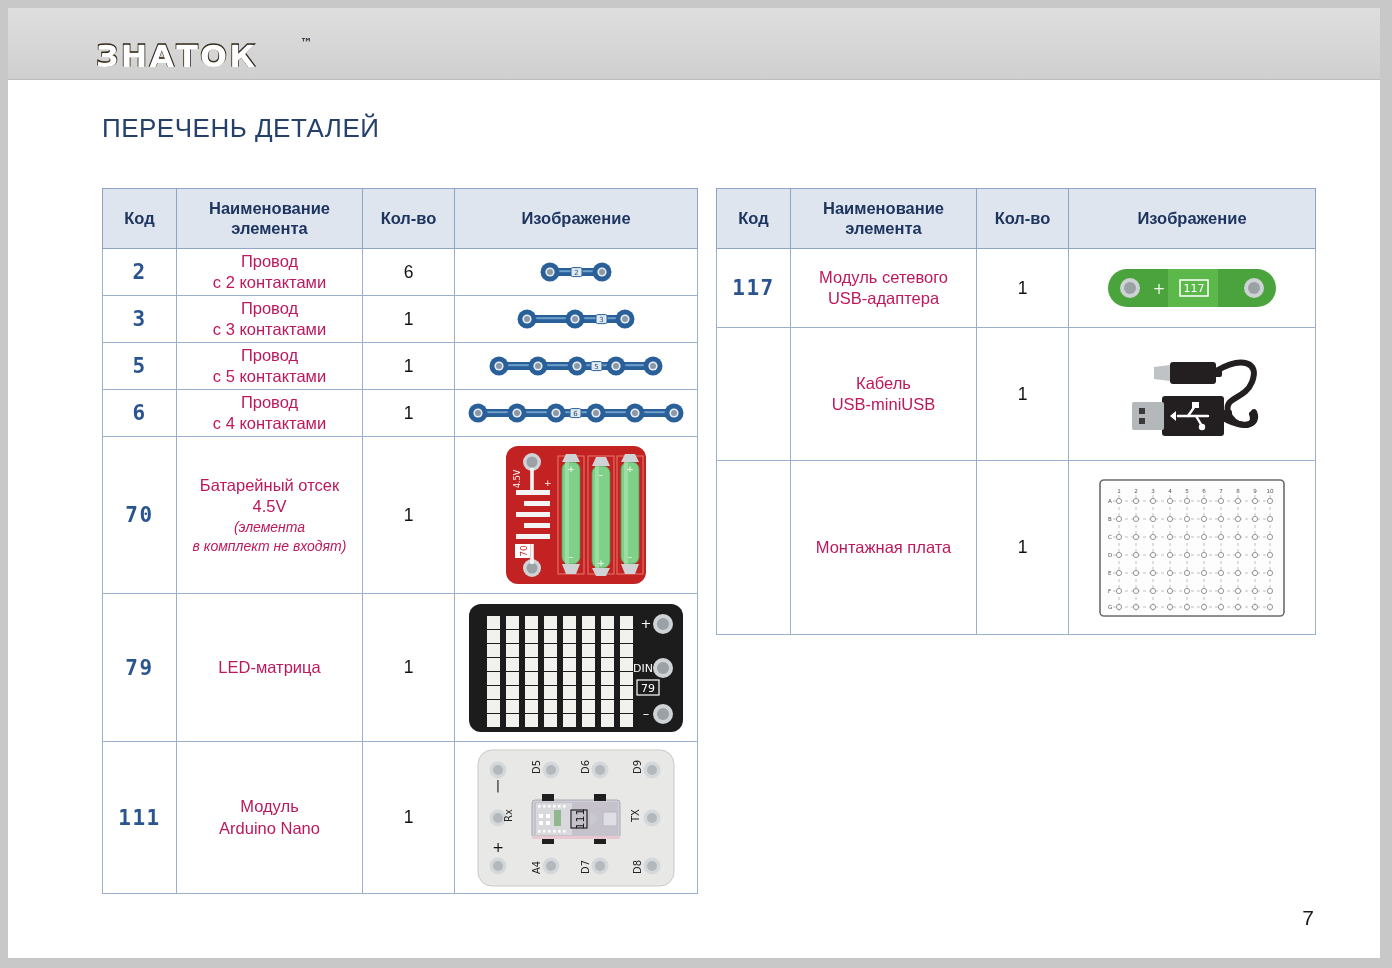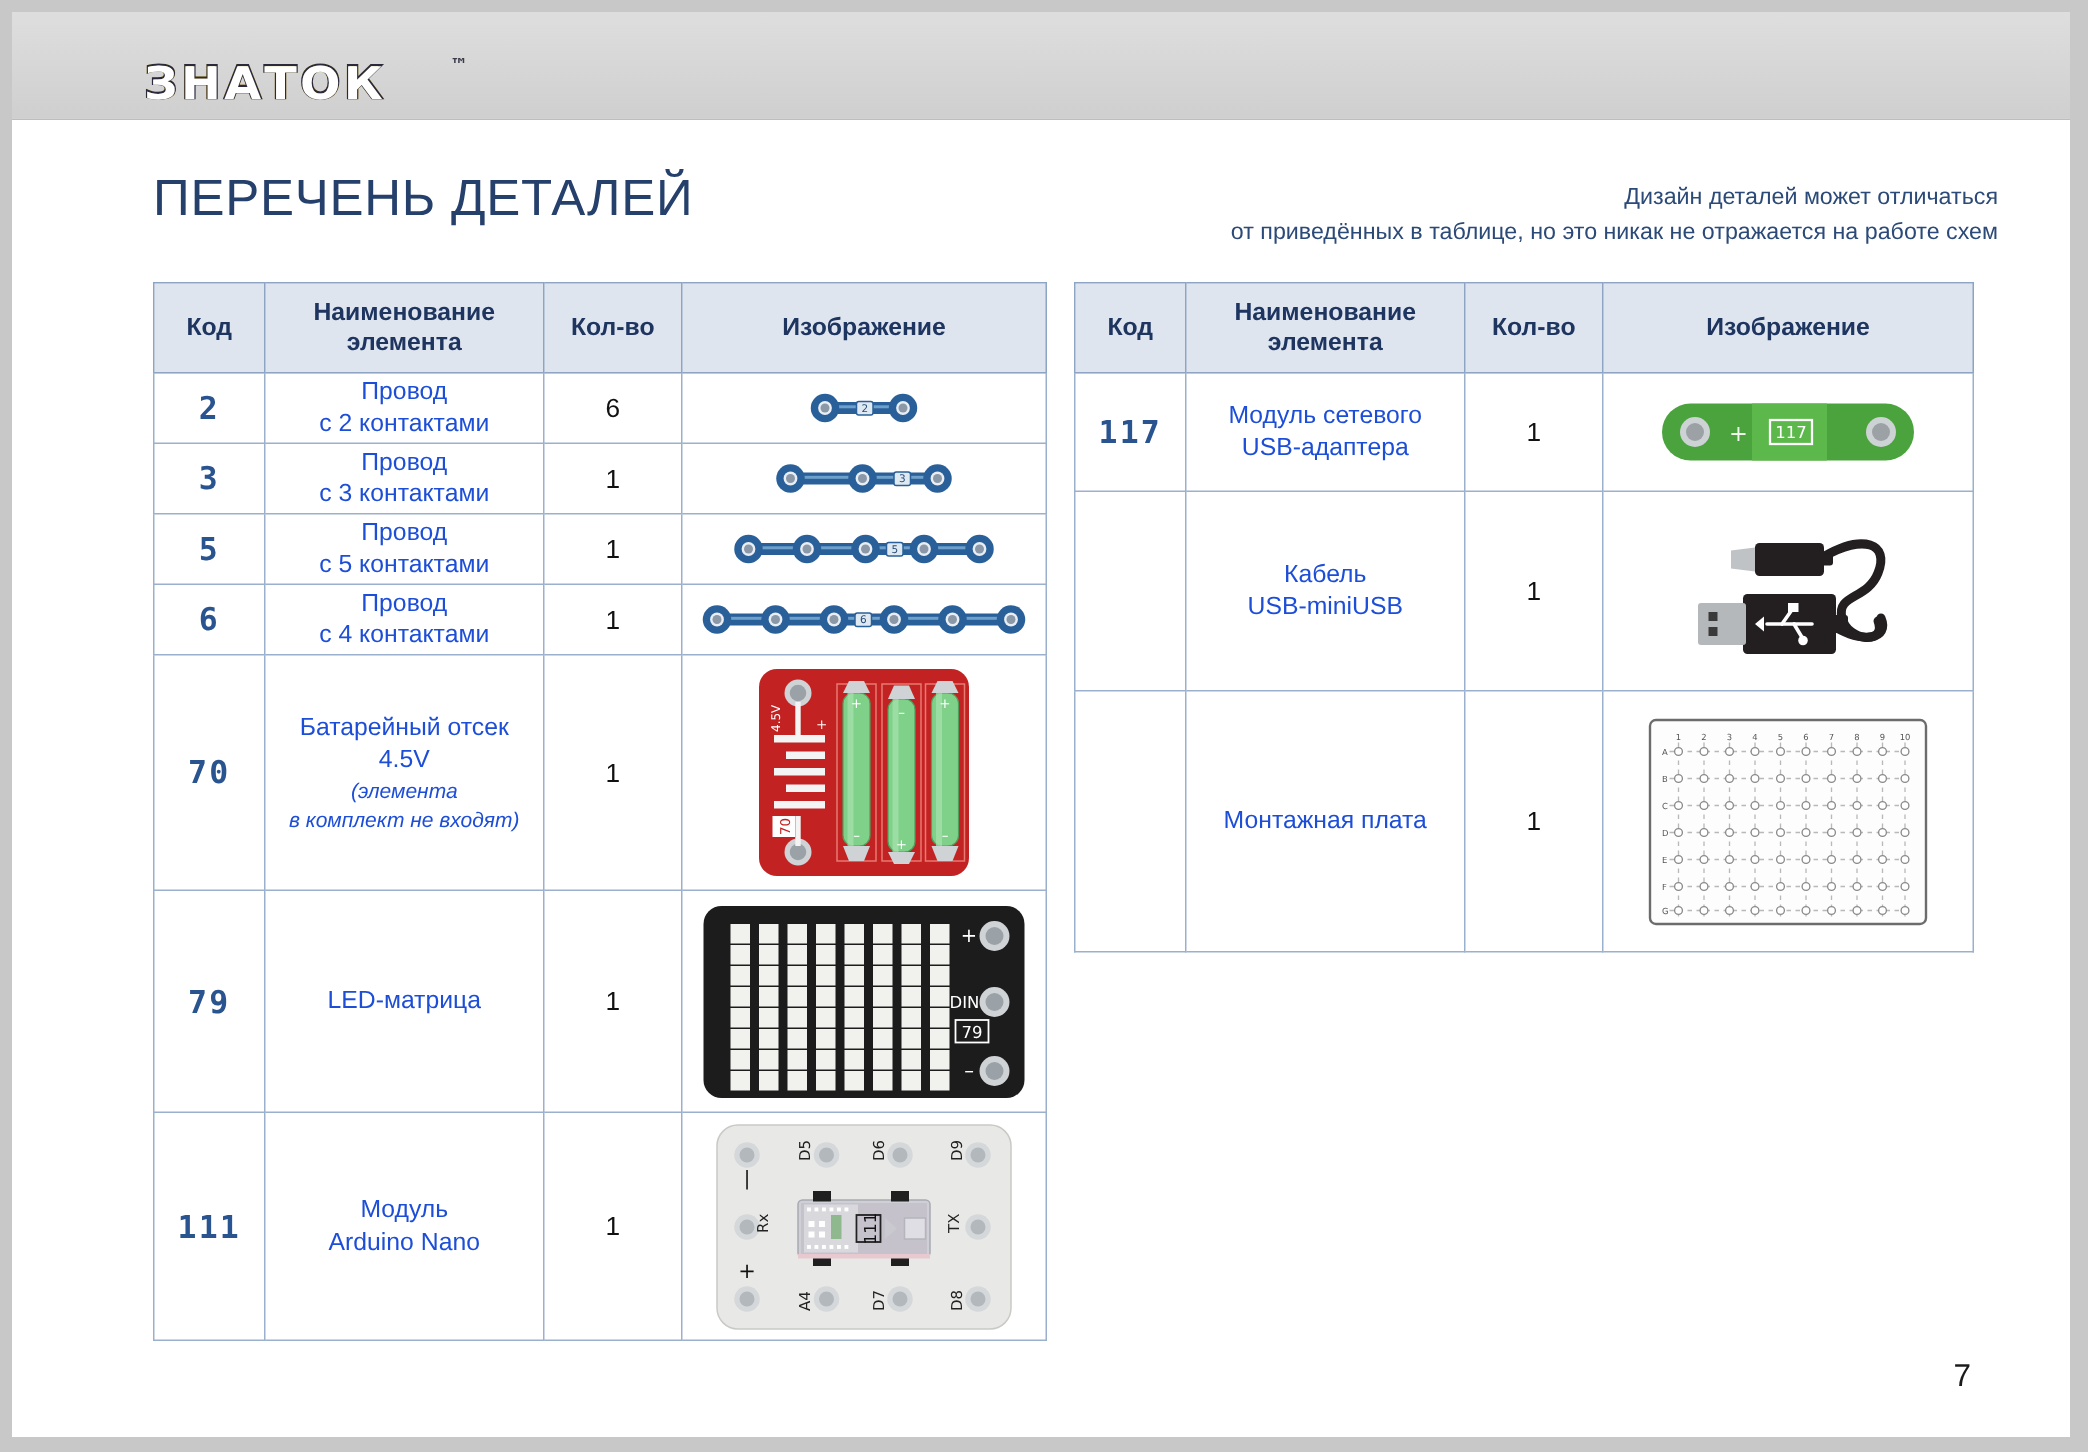--- a/index.html
+++ b/index.html
@@ -54,21 +54,21 @@
   }
   .logo-tm {
     position:absolute; left:292px; top:28px;
     font-size:12px; font-weight:bold; color:#3a3a4a;
     font-family:"DejaVu Sans", sans-serif;
   }
 
   
   .page-title {
     position:absolute; left:94px; top:105px;
-    font-size:34px; font-weight:normal; letter-spacing:0.5px;
+    font-size:26px; font-weight:normal; letter-spacing:0.5px;
     color:#26406c;
     font-family:"Liberation Sans", sans-serif;
   }
   .note {
     position:absolute; right:48px; top:112px;
     text-align:right;
     color:#2c4a78;
     font-size:15.5px;
     line-height:1.5;
   }
@@ -111,21 +111,21 @@
   td.code {
     text-align:center;
     color:#2a5490;
     font-weight:bold;
     font-size:21px;
     letter-spacing:1.5px;
     font-family:"DejaVu Sans Mono", monospace;
   }
   td.name {
     text-align:center;
-    color:#1d4ed8;
+    color:#be185d;
     font-size:16.5px;
     line-height:1.28;
     padding:4px 4px;
   }
   td.name .sub {
     display:block;
     font-style:italic;
     font-size:14px;
     line-height:1.22;
     margin-top:2px;
@@ -163,24 +163,20 @@
 
   <div class="sheet">
 
     <div class="header-band">
       <div class="logo">ЗНАТОК</div>
       <div class="logo-tm">™</div>
     </div>
 
     <div class="page-title">ПЕРЕЧЕНЬ ДЕТАЛЕЙ</div>
 
-    <div class="note">
-      <div>Дизайн деталей может отличаться</div>
-      <div>от приведённых в таблице, но это никак не отражается на работе схем</div>
-    </div>
 
     <div class="tables">
 
       <div class="tbl-wrap left">
       <table class="parts">
         <colgroup>
           <col class="col-code">
               <col class="col-name">
               <col class="col-qty">
               <col class="col-img">

